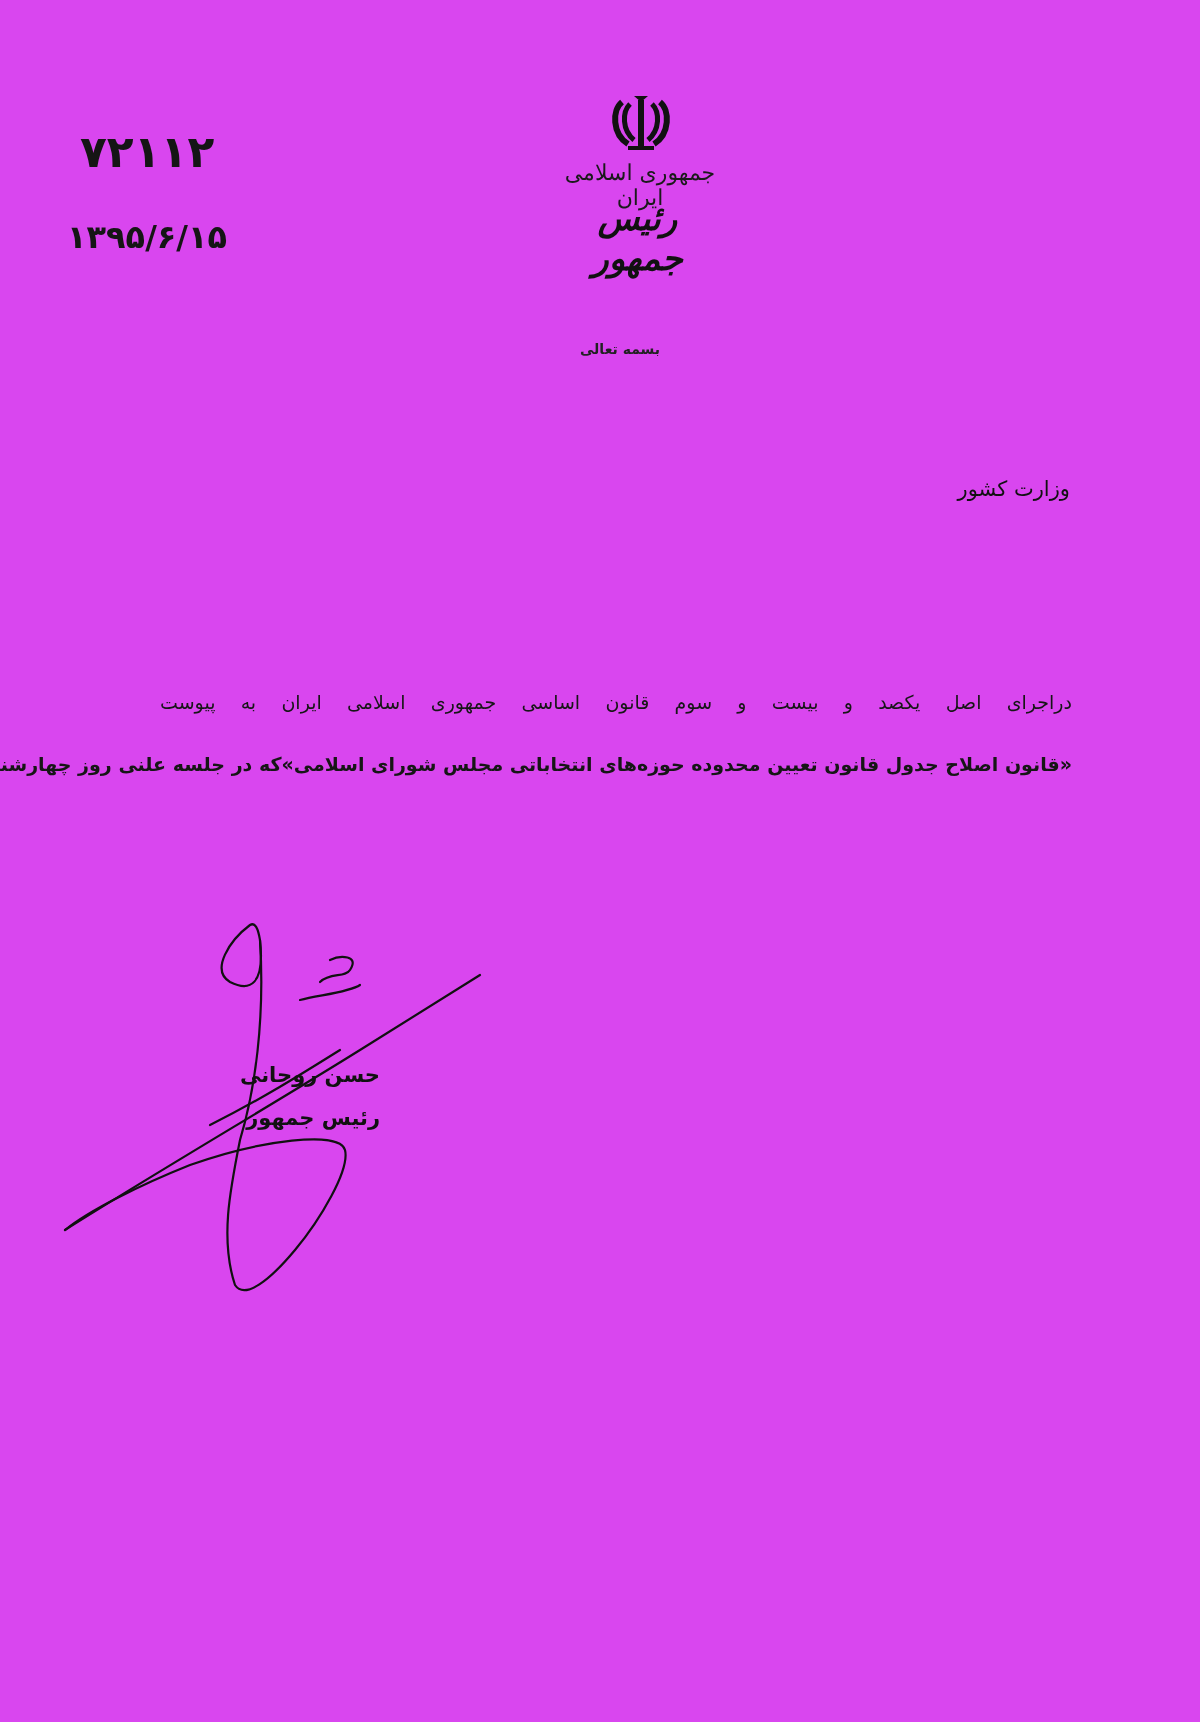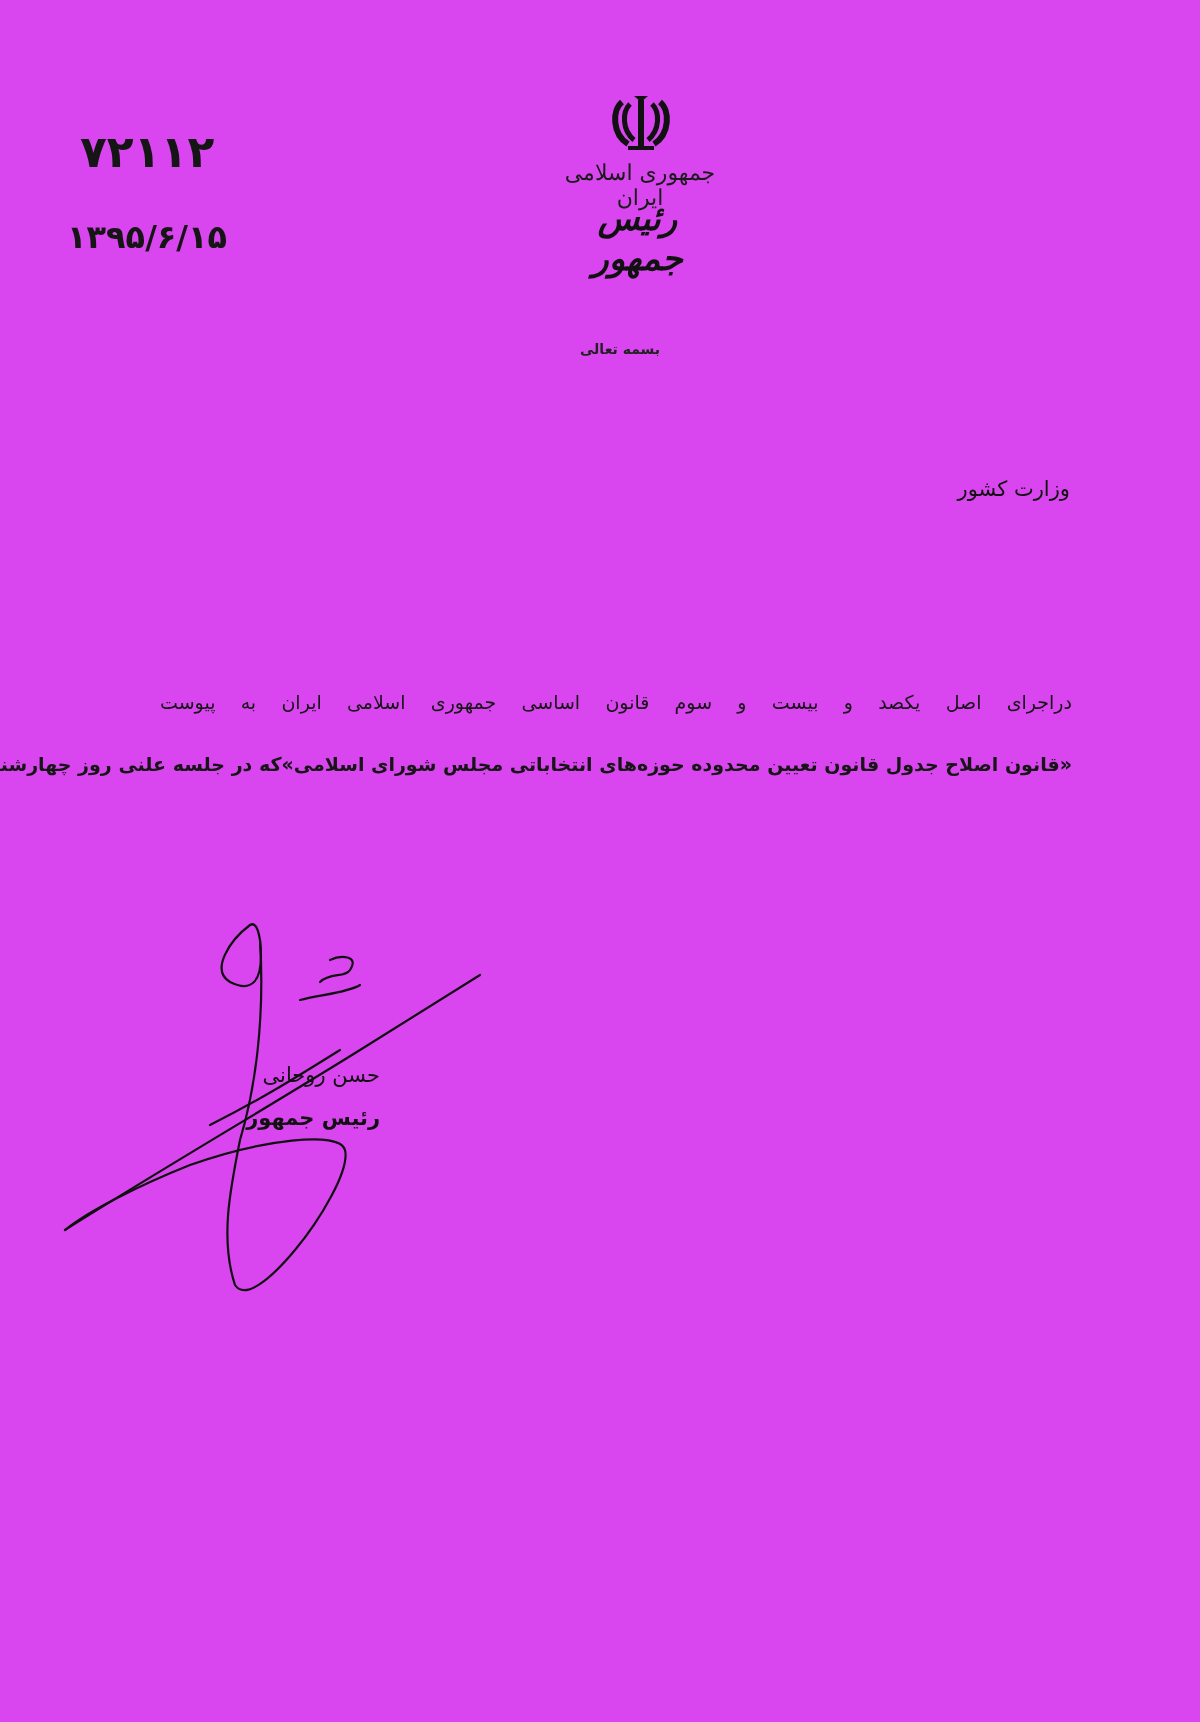--- a/index.html
+++ b/index.html
@@ -25,21 +25,21 @@
   .recipient { font-size:21px; font-weight:normal; line-height:42px; color:#111; }
 
   .body { position:absolute; left:160px; top:671px; width:912px; direction:rtl; text-align:justify;
           text-align-last:right; font-size:19px; line-height:62px; color:#161616; }
   .body .bold { font-weight:bold; }
   .line { display:block; text-align:justify; text-align-last:justify; white-space:nowrap; }
   .line.last { text-align-last:right; }
 
   .signature-svg { position:absolute; left:60px; top:900px; width:440px; height:400px; }
   .sign-name { position:absolute; left:240px; top:1063px; width:140px; text-align:right; direction:rtl;
-               font-size:21px; font-weight:normal; color:#111; }
+               font-size:21px; font-weight:bold; color:#111; }
   .sign-title { position:absolute; left:240px; top:1106px; width:140px; text-align:right; direction:rtl;
                 font-size:21px; font-weight:bold; color:#111; }
 </style>
 </head>
 <body>
 
 <div class="page">
 
   <div class="ref-number">۷۲۱۱۲</div>
   <div class="ref-date">۱۳۹۵/۶/۱۵</div>

